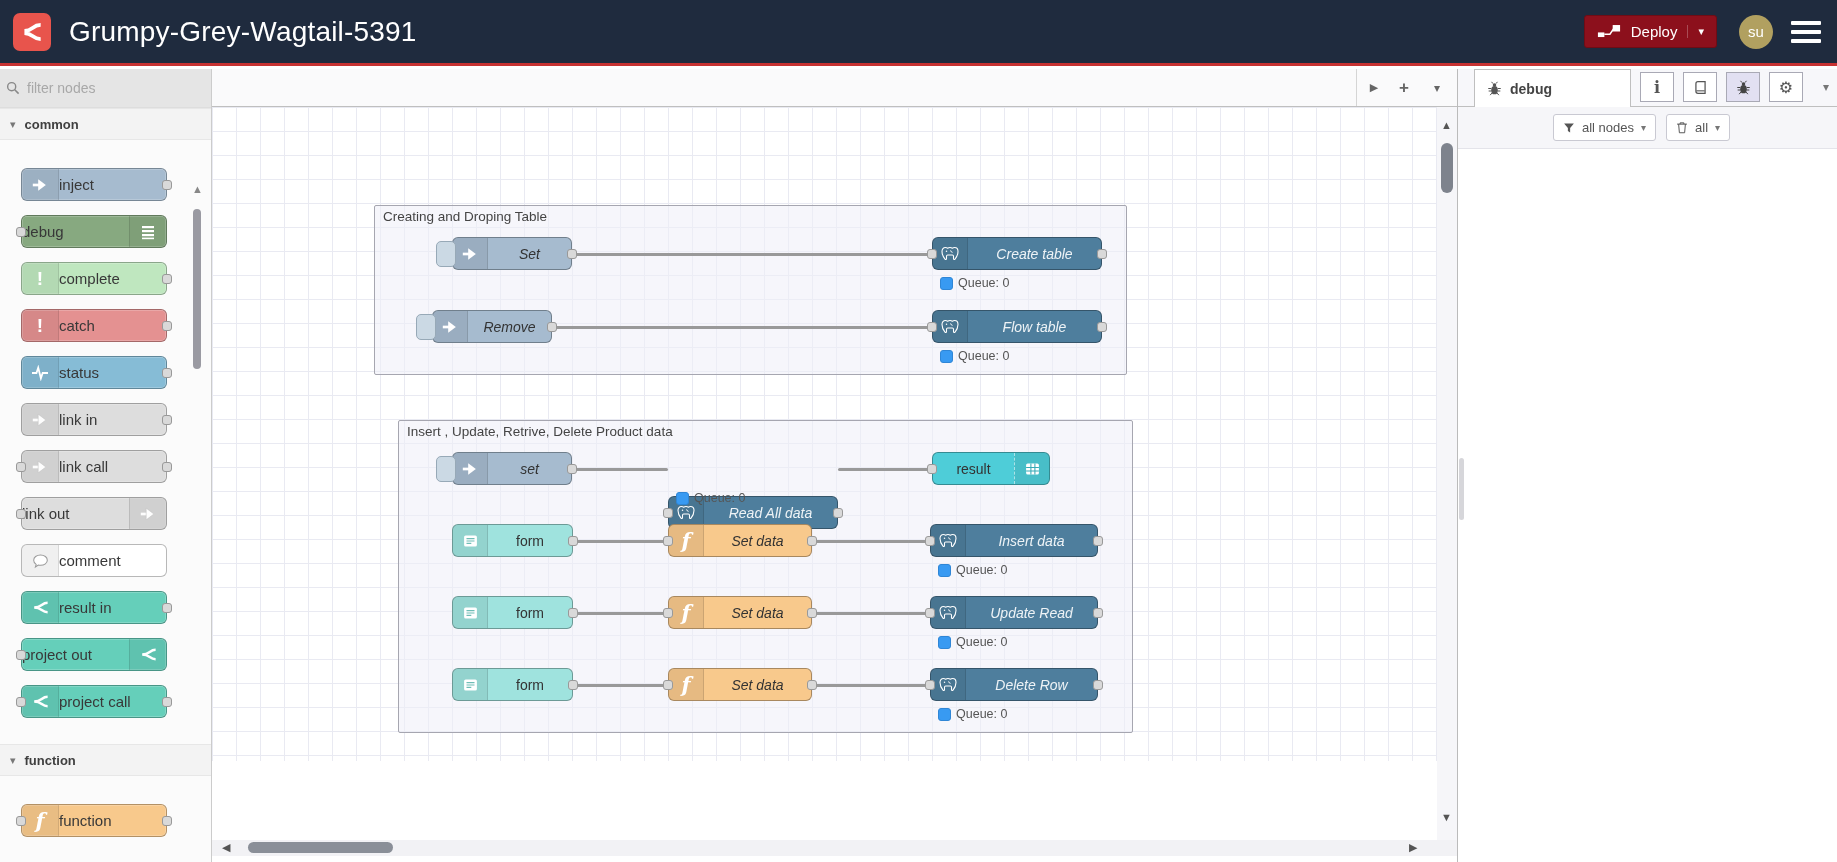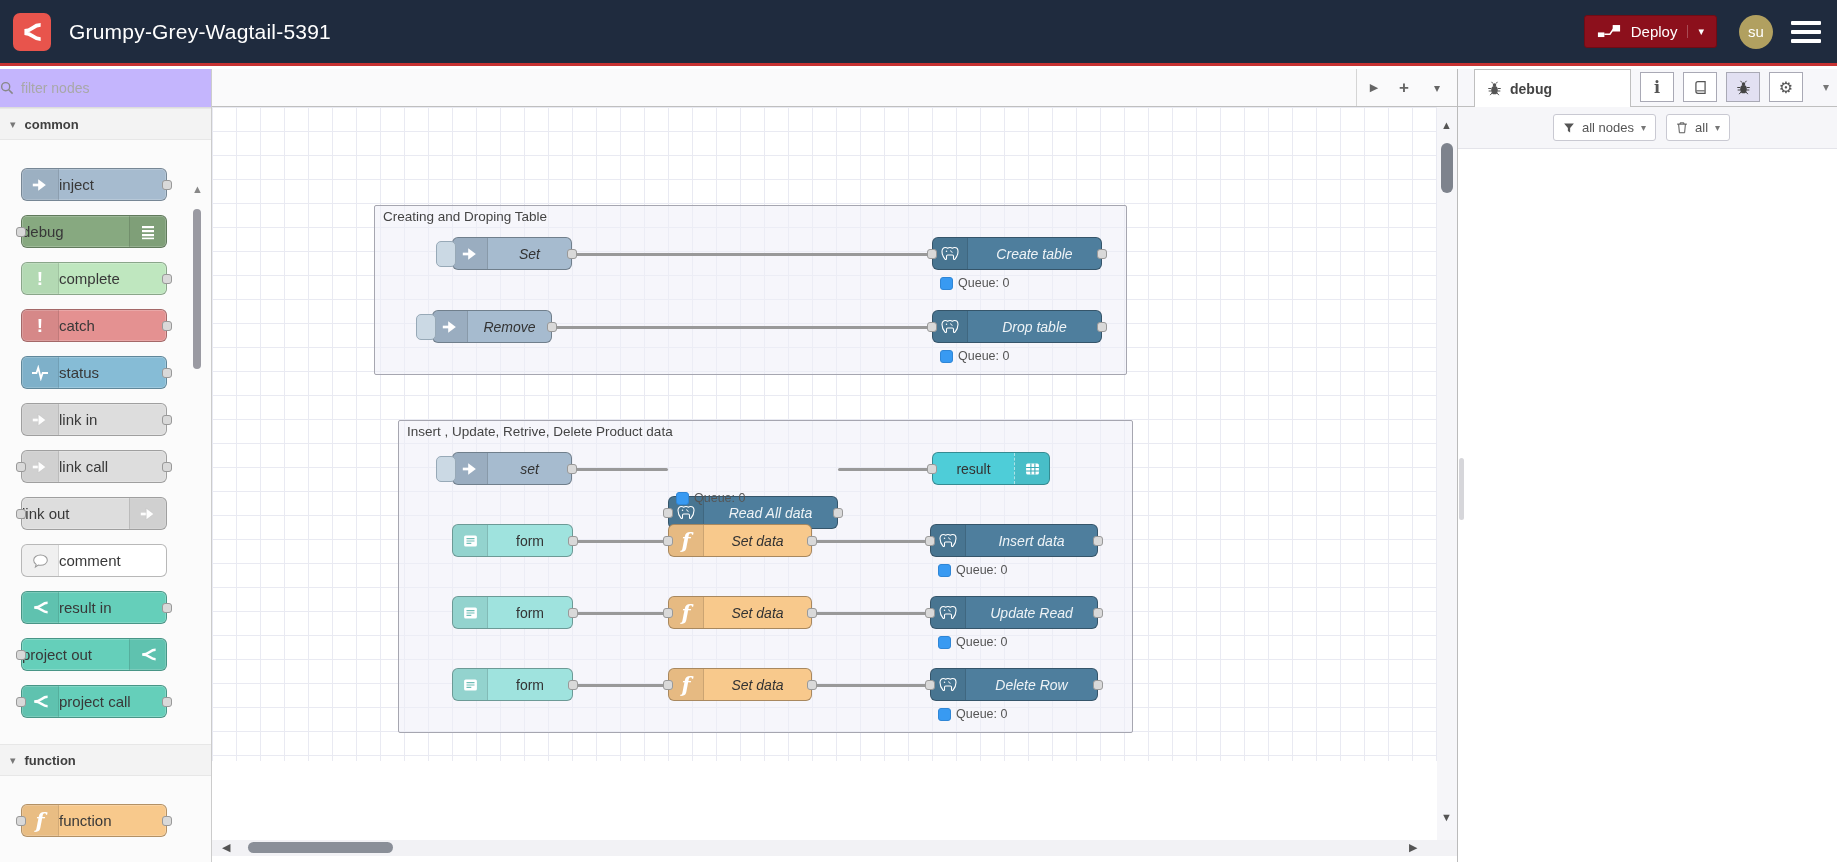--- a/index.html
+++ b/index.html
@@ -1,32 +1,32 @@
 <!DOCTYPE html>
 <html><head>
 <meta charset="utf-8">
 <style>
   * { box-sizing: border-box; margin: 0; padding: 0; }
   html,body { width:1837px; height:862px; overflow:hidden; font-family:"Liberation Sans",sans-serif; background:#fff; position:relative; }
 
   
   .header { position:absolute; left:0; top:0; width:1837px; height:66px; background:#1f2b3e; border-bottom:3px solid #c73232; display:flex; align-items:center; z-index:50; }
   .logo-box { width:38px; height:38px; margin-left:13px; background:#e8544c; border-radius:7px; display:flex; align-items:center; justify-content:center; }
-  .app-title { color:#fff; font-size:21px; margin-left:18px; font-weight:400; letter-spacing:.2px; }
+  .app-title { color:#fff; font-size:28px; margin-left:18px; font-weight:400; letter-spacing:.2px; }
   .header-right { margin-left:auto; display:flex; align-items:center; }
   .deploy-btn { display:flex; align-items:center; background:#8C101C; border:1px solid #6f0c15; border-radius:3px; color:#fff; font-size:15px; padding:7px 12px; cursor:pointer; }
   .deploy-btn .dp-label { margin:0 10px 0 10px; }
   .deploy-btn .dp-caret { font-size:11px; padding-left:10px; }
   .avatar { width:34px; height:34px; border-radius:50%; background:#b1a060; color:#fff; font-size:15px; display:flex; align-items:center; justify-content:center; margin:0 18px 0 22px; }
   .hamburger { width:30px; display:flex; flex-direction:column; gap:5px; margin-right:16px; cursor:pointer; }
   .hamburger span { display:block; height:4px; background:#fff; border-radius:1px; }
 
   
   .palette { position:absolute; left:0; top:69px; width:212px; height:793px; background:#fbfbfb; border-right:1px solid #ccc; overflow:hidden; }
-  .palette-search { height:39px; border-bottom:1px solid #ddd; display:flex; align-items:center; padding-left:0; gap:7px; background:#c4b5fd; }
+  .palette-search { height:39px; border-bottom:1px solid #ddd; display:flex; align-items:center; padding-left:6px; gap:7px; background:#e5e5e5; }
   .palette-search input { border:none; outline:none; font-size:14px; color:#555; width:150px; background:transparent; font-family:"Liberation Sans",sans-serif; }
   .palette-search input::placeholder { color:#a8a8a8; }
   .pcat-header { height:32px; background:#f3f3f3; border-top:1px solid #e7e7e7; border-bottom:1px solid #e7e7e7; display:flex; align-items:center; padding-left:10px; gap:9px; cursor:pointer; }
   .pcat-header .chev { color:#777; font-size:11px; }
   .pcat-header .pcat-label { font-size:13px; font-weight:bold; color:#3f3f3f; }
   .pcat-nodes { padding:14px 0 12px 0; }
   .pnode { position:relative; width:146px; height:33px; margin:14px 0 14px 21px; border-radius:6px; border:1px solid rgba(0,0,0,0.28); display:flex; align-items:center; cursor:grab; box-shadow:0 0 0 0.5px rgba(255,255,255,0.4) inset; }
   .pnode .nicon { width:37px; align-self:stretch; display:flex; align-items:center; justify-content:center; background:rgba(0,0,0,0.06); }
   .pnode .nicon.left { border-right:1px solid rgba(0,0,0,0.10); border-radius:5px 0 0 5px; }
   .pnode .nicon.right { border-left:1px solid rgba(0,0,0,0.10); border-radius:0 5px 5px 0; order:2; }
@@ -329,21 +329,21 @@
       <span class="port out"></span>
     </div>
     <div class="fnode" style="left: 720px; top: 203px; width: 170px; background: rgb(78, 126, 157);">
       <div class="nicon left">
         <svg width="20" height="20" viewBox="0 0 24 24">
           <path d="M6.5 4.2C4 4.2 2.4 6.3 2.4 8.9c0 3 1.5 6.6 3.6 9.2.7.9 1.8.4 1.8-.8v-2.7c0-.9.6-1.5 1.4-1.5h5.6c.8 0 1.4.6 1.4 1.5v2.7c0 1.2 1.1 1.7 1.8.8 2.1-2.6 3.6-6.2 3.6-9.2 0-2.6-1.6-4.7-4.1-4.7-1 0-1.9.3-2.7.8-.8-.5-1.7-.8-2.8-.8s-2 .3-2.8.8c-.8-.5-1.7-.8-2.7-.8z" fill="none" stroke="#fff" stroke-width="1.3"></path>
           <circle cx="7.8" cy="8.8" r="0.9" fill="#fff"></circle>
           <path d="M12 8.2c1.5 0 2.6 1 2.6 2.4" fill="none" stroke="#fff" stroke-width="1.1"></path>
         </svg>
       </div>
-      <span class="nlabel it" style="color: rgb(238, 243, 246);">Drop table</span>
+      <span class="nlabel it" style="color: rgb(238, 243, 246);">Flow table</span>
       <span class="port in"></span>
       <span class="port out"></span>
     </div>
     <div class="nstatus" style="left: 728px; top: 242px;">
       <span class="sdot" style="background: rgb(56, 154, 242);"></span>
       <span>Queue: 0</span>
     </div>
     <div class="fnode" style="left: 240px; top: 345px; width: 120px; background: rgb(166, 187, 207);">
       <span class="inject-btn"></span>
       <div class="nicon left">

